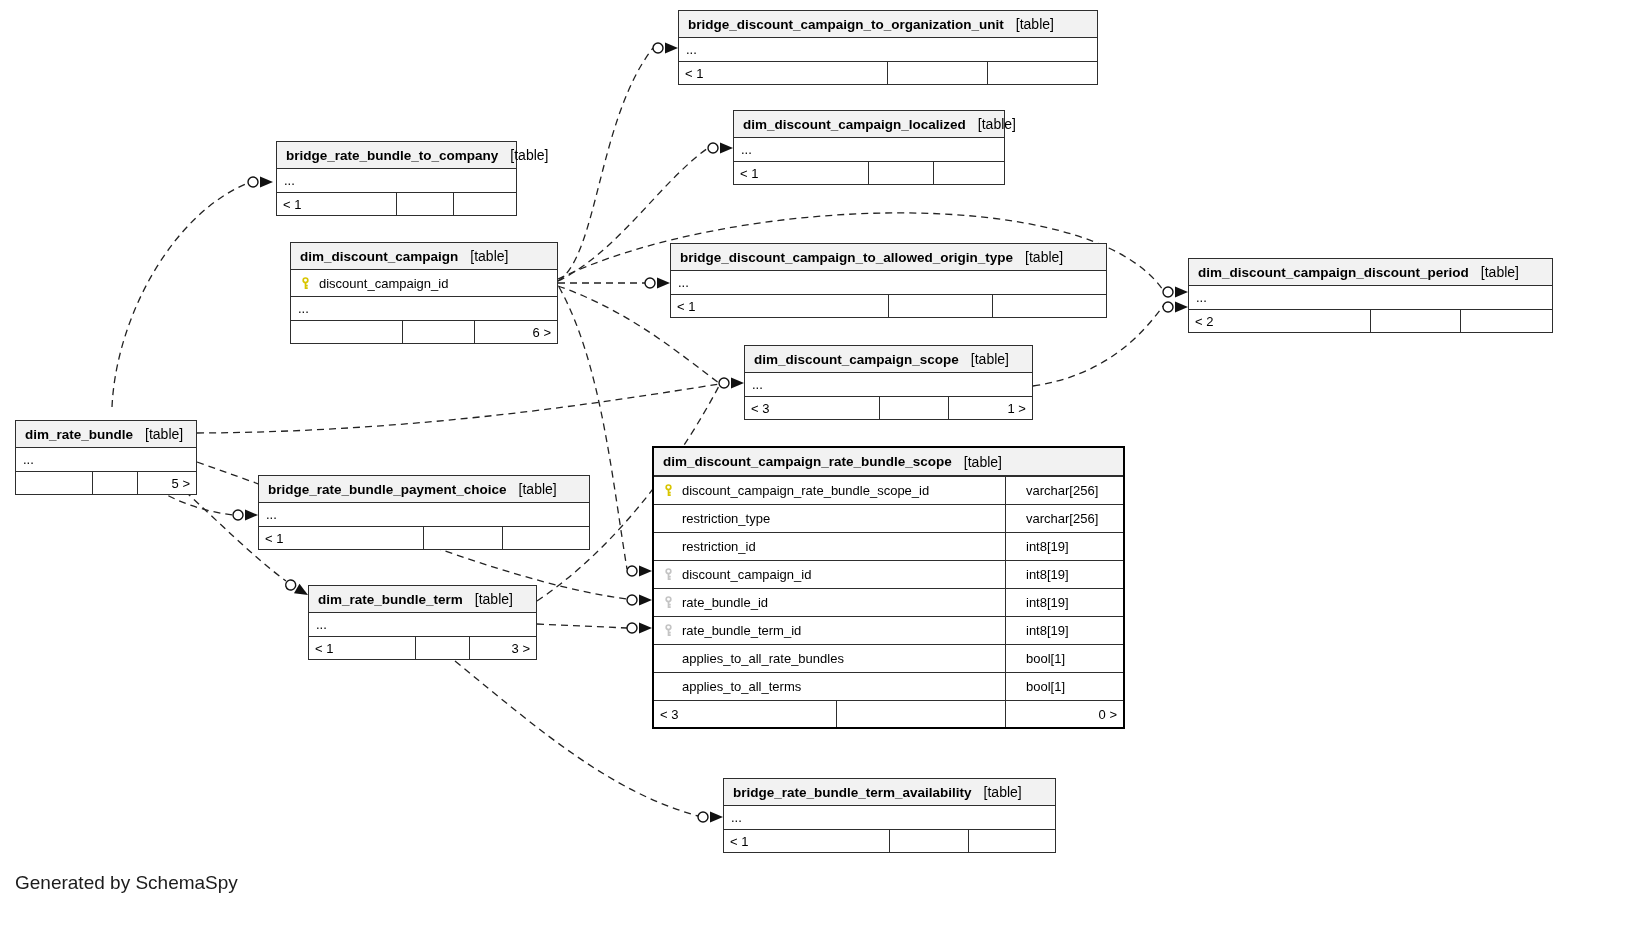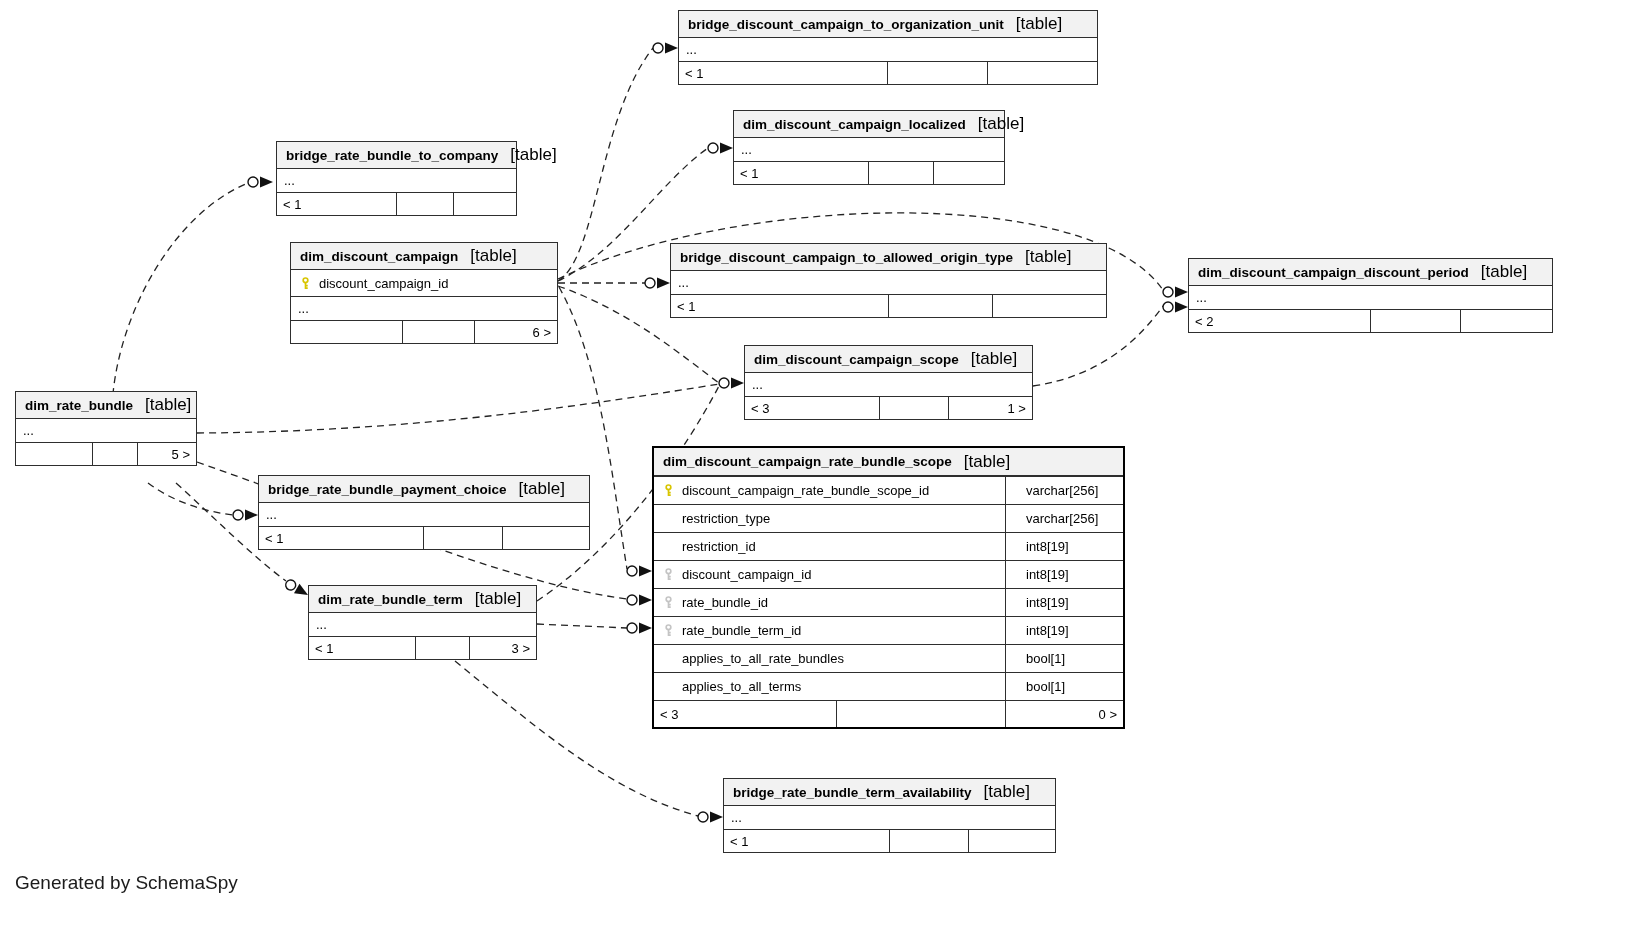--- a/index.html
+++ b/index.html
@@ -6,21 +6,21 @@
   html,body{background:#fff}
   body{font-family:"Liberation Sans",sans-serif;color:#000}
   #canvas{position:relative;width:1647px;height:951px;background:#fff;overflow:hidden}
   #edges{position:absolute;left:0;top:0;width:1647px;height:951px}
   .tbl{position:absolute;background:#fff;border:1.6px solid #2e2e2e;font-size:13px}
   .tbl.main{border:2.6px solid #000}
   .hd{display:flex;justify-content:flex-start;align-items:center;background:#f2f2f2;
       border-bottom:1.6px solid #2e2e2e;padding:0 9px;height:27px;gap:12px}
   .main .hd{height:29px;border-bottom-width:2px}
   .nm{font-weight:bold;font-size:13.5px;white-space:nowrap}
-  .bg{font-size:17px;white-space:nowrap}
+  .bg{font-size:14px;white-space:nowrap}
   .row{display:flex;align-items:center;height:27px;border-bottom:1.2px solid #2e2e2e;
        padding-left:7px;gap:7px}
   .main .row{height:28px}
   .keyic{width:14px;display:inline-flex;justify-content:center;flex:0 0 14px}
   .cn{flex:1;white-space:nowrap}
   .ct{white-space:nowrap;border-left:1.2px solid #2e2e2e;align-self:stretch;
       display:flex;align-items:center;padding:0 20px;flex:0 0 118px}
   .ell{height:24px;display:flex;align-items:center;padding:0 7px;
        border-bottom:1.2px solid #2e2e2e;font-size:13px}
   .ft{display:flex;height:22px;font-size:13px}
@@ -159,21 +159,21 @@
           <span class="nm">dim_discount_campaign_scope</span>
           <span class="bg">[table]</span>
         </div>
         <div class="ell">...</div>
         <div class="ft">
           <span style="flex: 0 0 47%;">&lt; 3</span>
           <span style="flex: 0 0 24%;"></span>
           <span style="flex: 0 0 29%;">1 &gt;</span>
         </div>
       </div>
-      <div class="tbl" style="left: 15px; top: 391px; width: 182px;">
+      <div class="tbl" style="left: 15px; top: 420px; width: 182px;">
         <div class="hd">
           <span class="nm">dim_rate_bundle</span>
           <span class="bg">[table]</span>
         </div>
         <div class="ell">...</div>
         <div class="ft">
           <span style="flex: 0 0 43%;"></span>
           <span style="flex: 0 0 25%;"></span>
           <span style="flex: 0 0 32%;">5 &gt;</span>
         </div>

